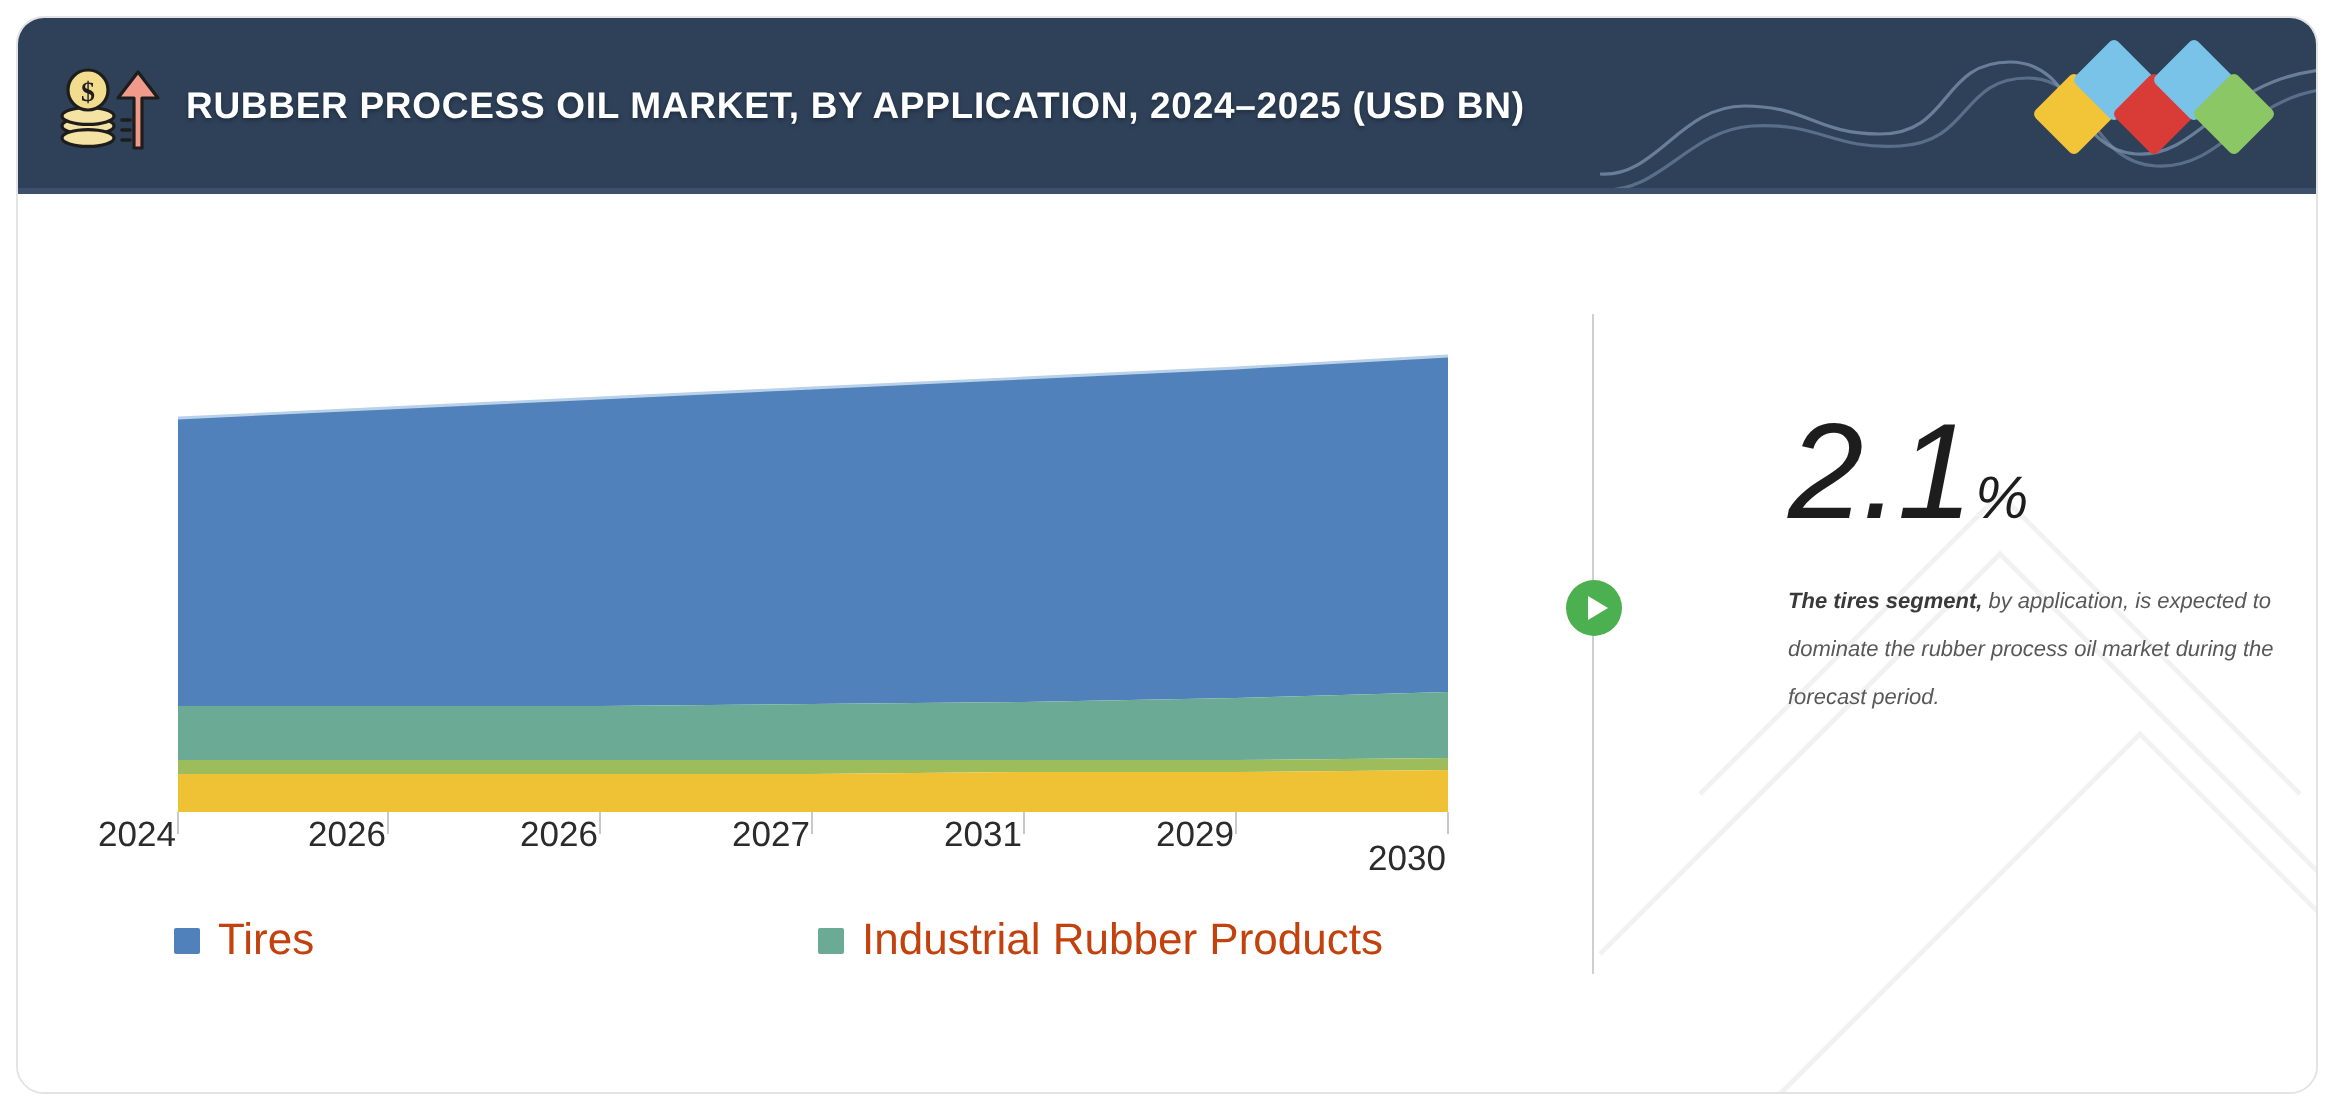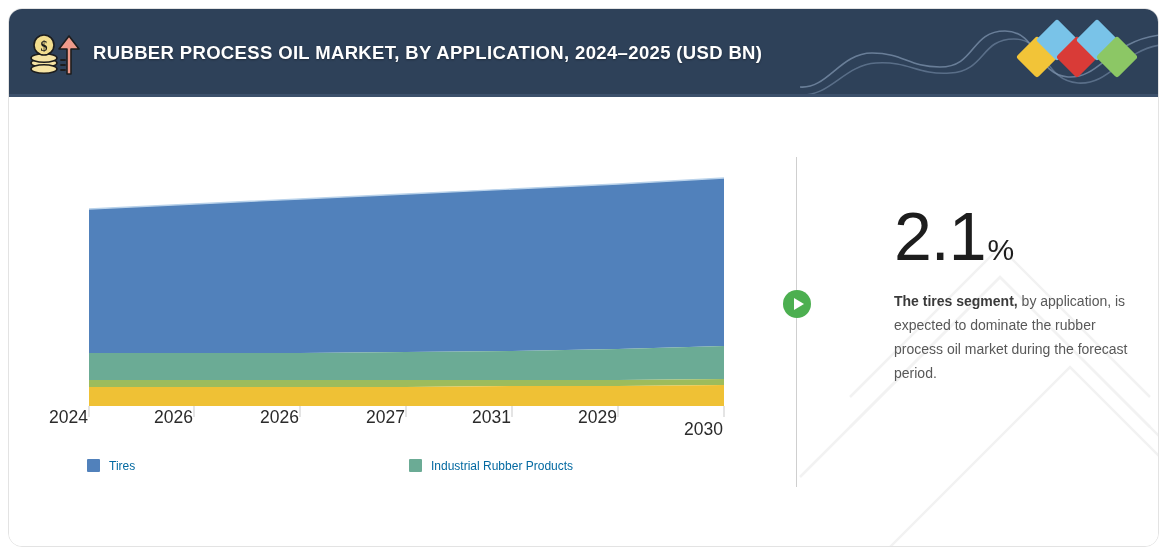--- a/index.html
+++ b/index.html
@@ -97,21 +97,21 @@
     position:absolute;left:78px;top:362px;
     width:690px;
   }
   .legend-row{display:flex;margin-bottom:14px;}
   .legend-item{display:flex;align-items:center;}
   .legend-item.col1{width:322px;}
   .legend-sw{
     width:13px;height:13px;margin-right:9px;flex:none;border-radius:1px;
   }
   .legend-label{
-    font-size:12px;color:#0369a1;line-height:1;
+    font-size:22px;color:#c2410c;line-height:1;
     font-family:"Liberation Sans",sans-serif;
   }
 
   
   .divider{
     position:absolute;left:787px;top:60px;
     width:1px;height:330px;background:#cfcfcf;
   }
   .play-btn{
     position:absolute;left:774px;top:193px;
@@ -122,39 +122,39 @@
   .play-tri{
     width:0;height:0;
     border-left:10px solid #ffffff;
     border-top:6.5px solid transparent;
     border-bottom:6.5px solid transparent;
     margin-left:3px;
   }
 
   
   .right-panel{
-    position:absolute;left:855px;top:0;width:296px;height:450px;
+    position:absolute;left:855px;top:0;width:296px;height:450px;font-style:italic;
   }
   .cagr{
     position:absolute;left:30px;top:105px;
     display:flex;align-items:baseline;
     color:#1d1d1d;
   }
   .cagr-num{
     font-size:68px;line-height:1;font-weight:300;
     letter-spacing:-1px;
     font-family:"Liberation Sans",sans-serif;
   }
   .cagr-pct{
     font-size:30px;line-height:1;font-weight:300;margin-left:2px;
     font-family:"Liberation Sans",sans-serif;
   }
   .blurb{
     position:absolute;left:30px;top:192px;width:248px;
-    font-size:14px;line-height:24px;color:#585858;
+    font-size:11px;line-height:24px;color:#585858;
     font-family:"Liberation Sans",sans-serif;
   }
   .blurb b{color:#3a3a3a;font-weight:bold;}
 </style>
 </head>
 <body>
 
 <div class="page">
   <div class="card">
 

